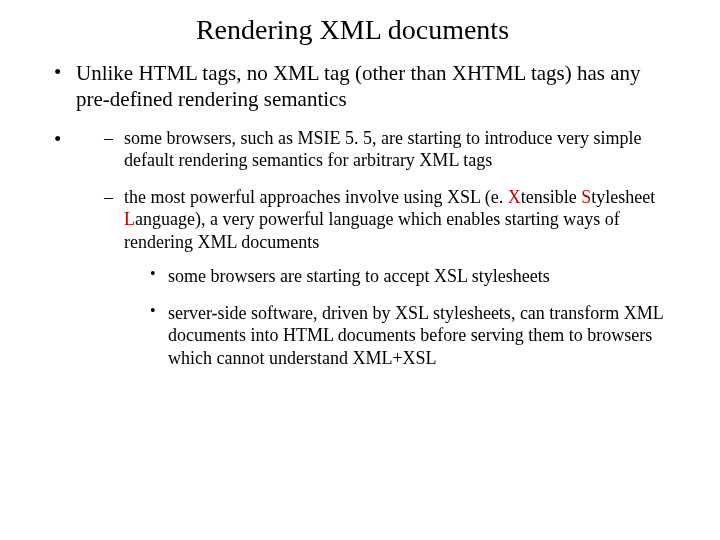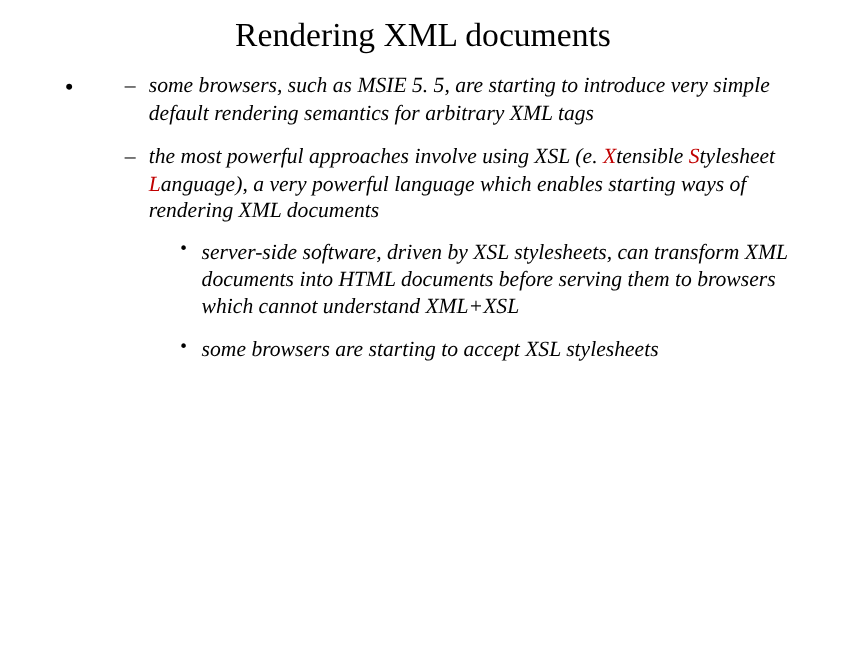--- a/index.html
+++ b/index.html
@@ -37,21 +37,20 @@
     content: "•";
     position: absolute;
     left: 4px;
     top: -1px;
     font-size: 21px;
   }
   ul.dash {
     list-style: none;
     padding-left: 28px;
     margin: 10px 0 0 0;
-    font-style: italic;
   }
   ul.dash > li {
     position: relative;
     padding-left: 20px;
     font-size: 18px;
     line-height: 1.25;
     margin-bottom: 14px;
   }
   ul.dash > li::before {
     content: "–";
@@ -80,26 +79,27 @@
   }
   .hl { color: #c00000; }
 </style>
 </head>
 <body>
 
 <div class="slide">
   <h1 class="title">Rendering XML documents</h1>
 
   <ul class="top">
+    <li>Unlike HTML tags, no XML tag (other than XHTML tags) has any pre-defined rendering semantics</li>
     <li>
       <ul class="dash">
         <li>some browsers, such as MSIE 5. 5, are starting to introduce very simple default rendering semantics for arbitrary XML tags</li>
         <li>
           <span>the most powerful approaches involve using XSL (e. </span><span class="hl">X</span><span>tensible </span><span class="hl">S</span><span>tylesheet </span><span class="hl">L</span><span>anguage), a very powerful language which enables starting ways of rendering XML documents</span>
           <ul class="sub-bullet">
+            <li>some browsers are starting to accept XSL stylesheets</li>
             <li>server-side software, driven by XSL stylesheets, can transform XML documents into HTML documents before serving them to browsers which cannot understand XML+XSL</li>
-            <li>some browsers are starting to accept XSL stylesheets</li>
           </ul>
         </li>
       </ul>
     </li>
   </ul>
 </div>
 
 </body></html>

